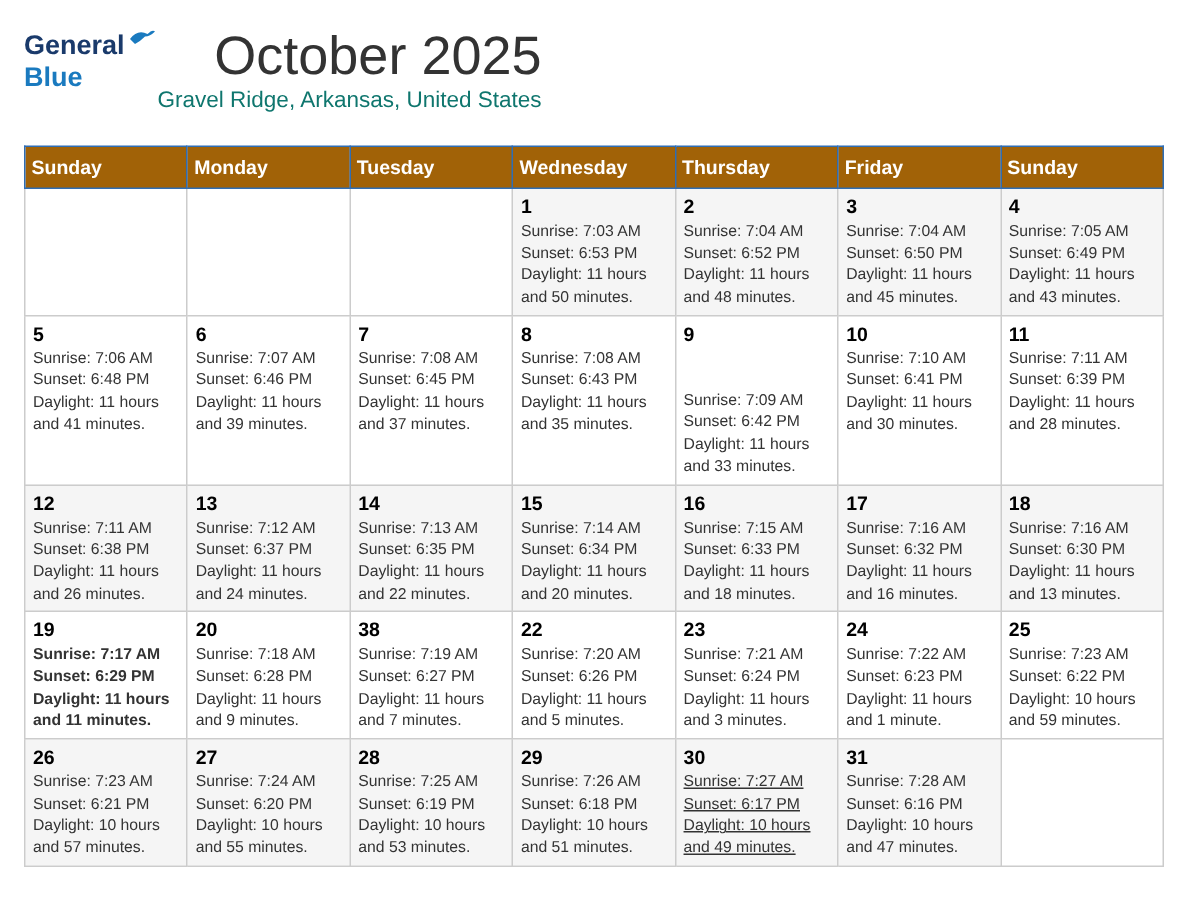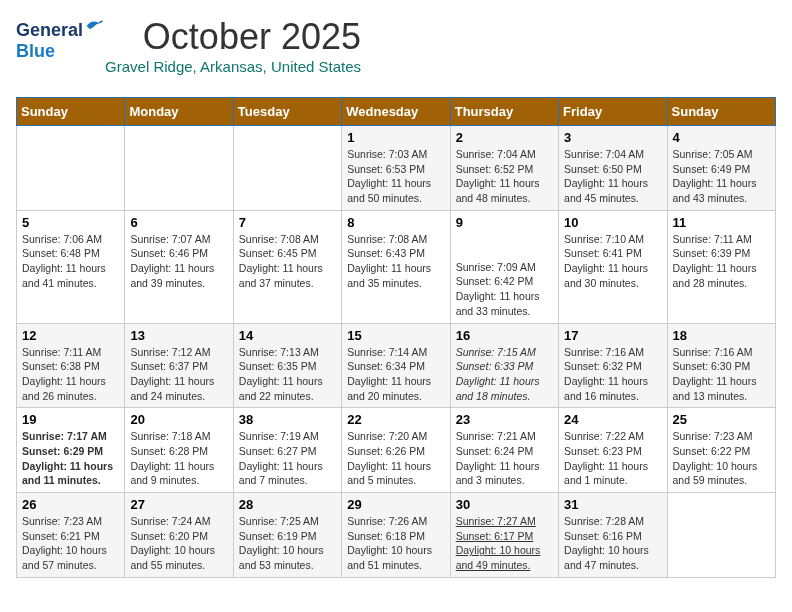--- a/index.html
+++ b/index.html
@@ -229,21 +229,21 @@
         </td>
         <td>
           <span class="day-num">15</span>
           <div class="day-info" style="white-space: pre-line;">Sunrise: 7:14 AM
 Sunset: 6:34 PM
 Daylight: 11 hours
 and 20 minutes.</div>
         </td>
         <td>
           <span class="day-num">16</span>
-          <div class="day-info" style="white-space: pre-line; font-style: italic;">Sunrise: 7:15 AM
+          <div class="day-info" style="white-space: pre-line;">Sunrise: 7:15 AM
 Sunset: 6:33 PM
 Daylight: 11 hours
 and 18 minutes.</div>
         </td>
         <td>
           <span class="day-num">17</span>
           <div class="day-info" style="white-space: pre-line;">Sunrise: 7:16 AM
 Sunset: 6:32 PM
 Daylight: 11 hours
 and 16 minutes.</div>

